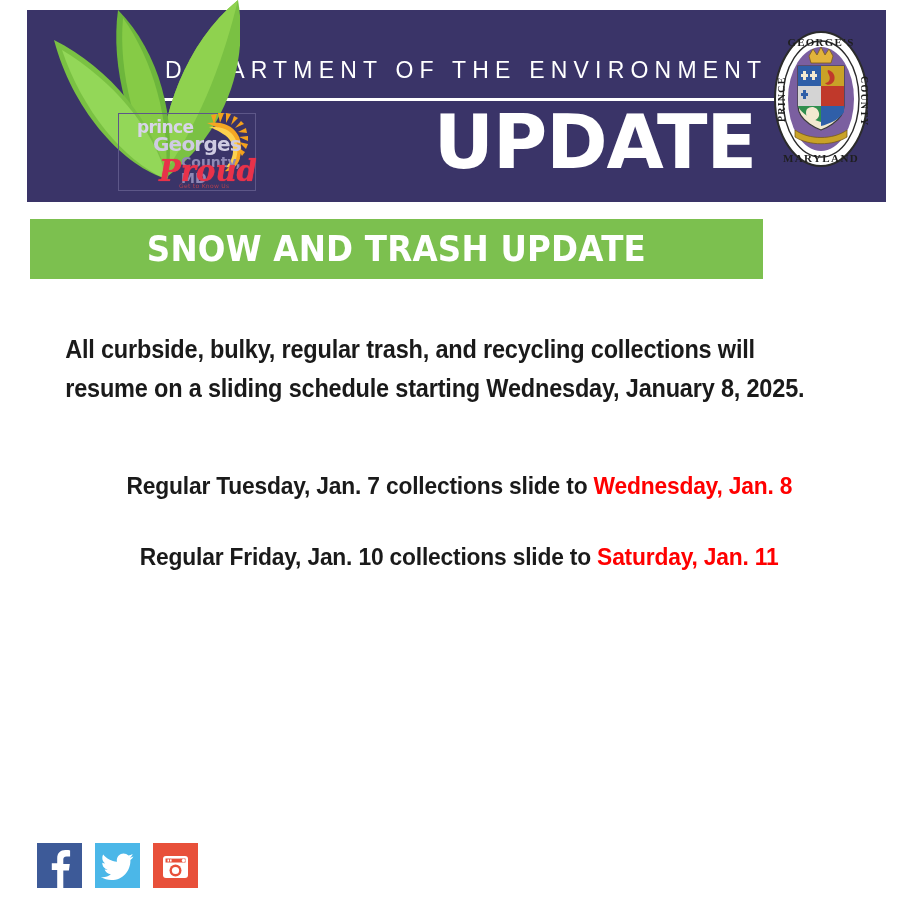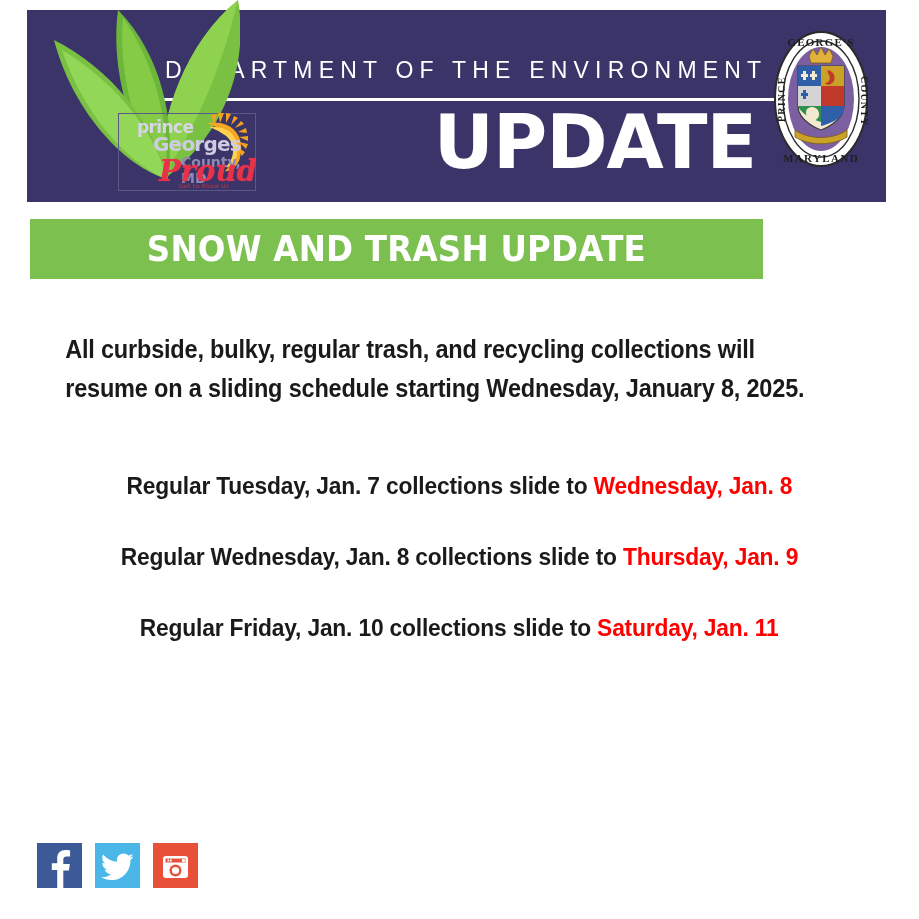--- a/index.html
+++ b/index.html
@@ -318,23 +318,20 @@
 <div class="intro-block">
   <span class="intro-line">All curbside, bulky, regular trash, and recycling collections will</span>
   <span class="intro-line">resume on a sliding schedule starting Wednesday, January 8, 2025.</span>
 </div>
 
 <div class="schedule">
   <div class="sched-row"><span class="sched-inner">
     <span>Regular Tuesday, Jan. 7 collections slide to </span><span class="sched-new">Wednesday, Jan. 8</span>
   </span></div>
   <div class="sched-row"><span class="sched-inner">
-    <span>Regular Wednesday, Jan. 8 collections slide to </span><span class="sched-new">Thursday, Jan. 9</span>
-  </span></div>
-  <div class="sched-row"><span class="sched-inner">
     <span>Regular Friday, Jan. 10 collections slide to </span><span class="sched-new">Saturday, Jan. 11</span>
   </span></div>
 </div>
 
 <div class="social-bar">
 
   <a class="social-btn sb-facebook">
     <svg width="45" height="45" viewBox="0 0 45 45">
       <path d="M26.3 45 V27.6 h5.6 l0.9 -6.7 h-6.5 v-4.3 c0 -1.9 0.6 -3.2 3.4 -3.2 h3.4 V7.4 C32.5 7.3 30.5 7.1 28.3 7.1 c-4.8 0 -8.1 3 -8.1 8.4 v4.7 h-5.4 v6.7 h5.4 V45 Z" fill="#ffffff"></path>
     </svg>

